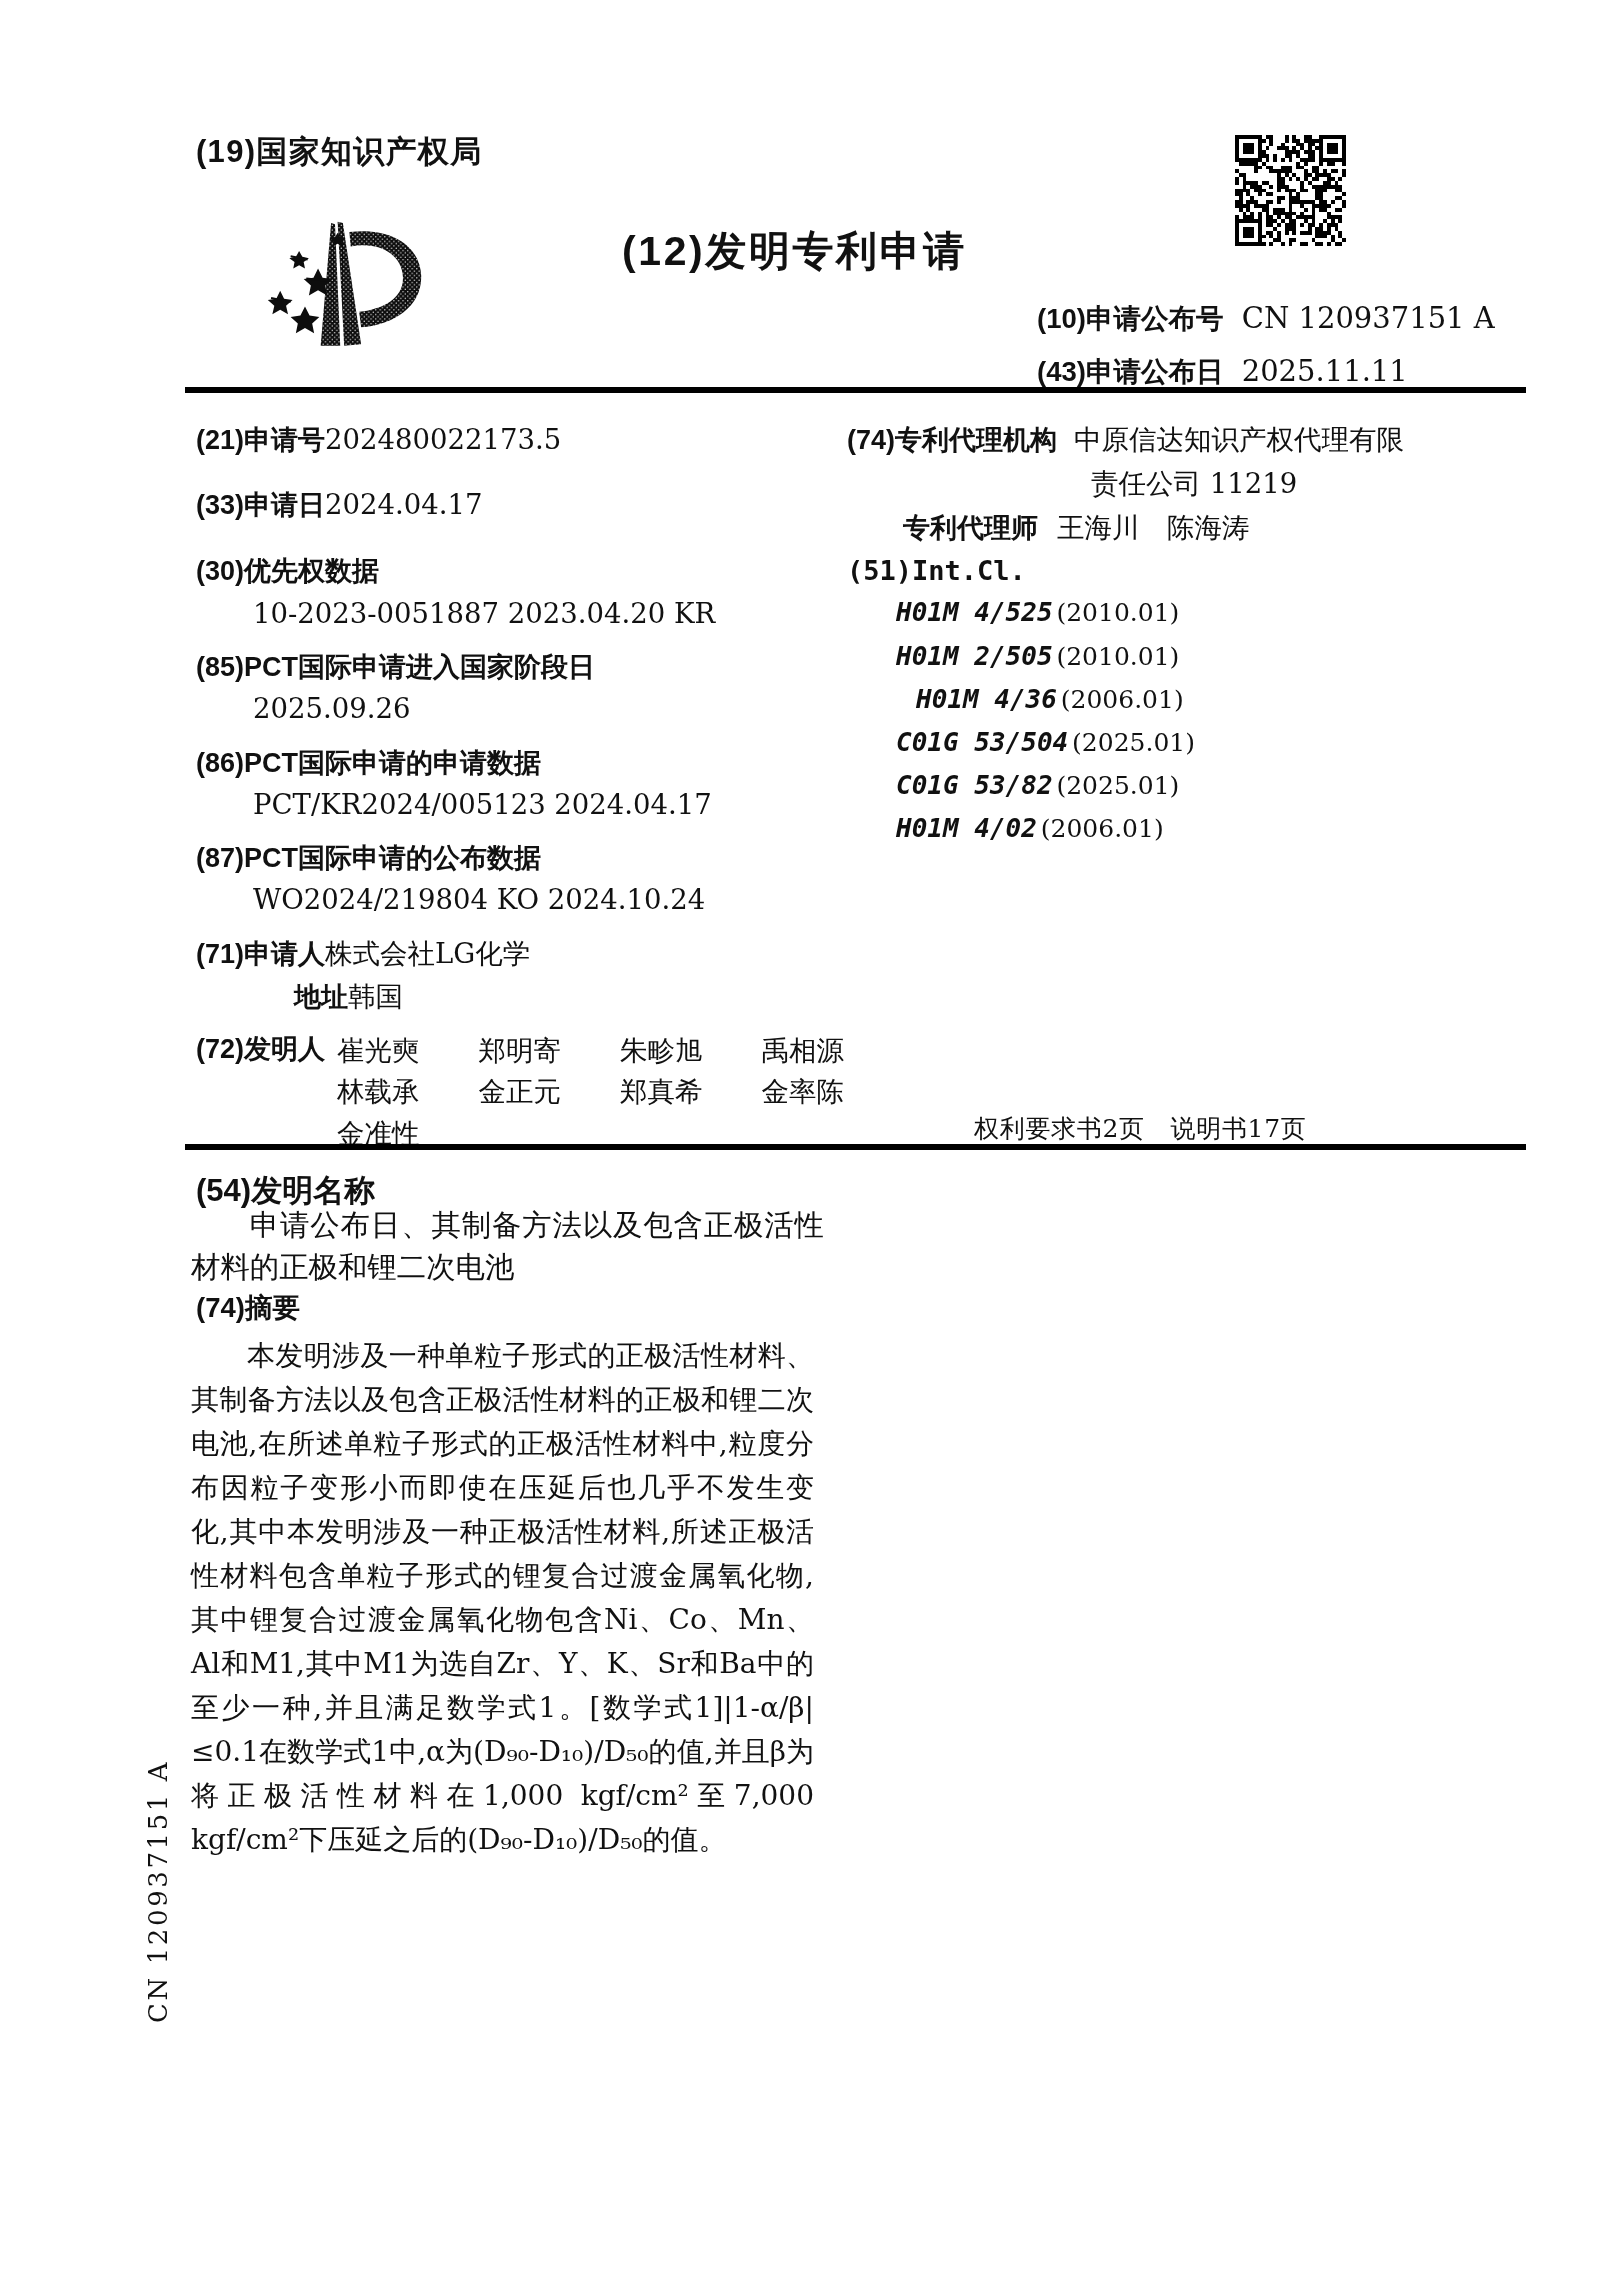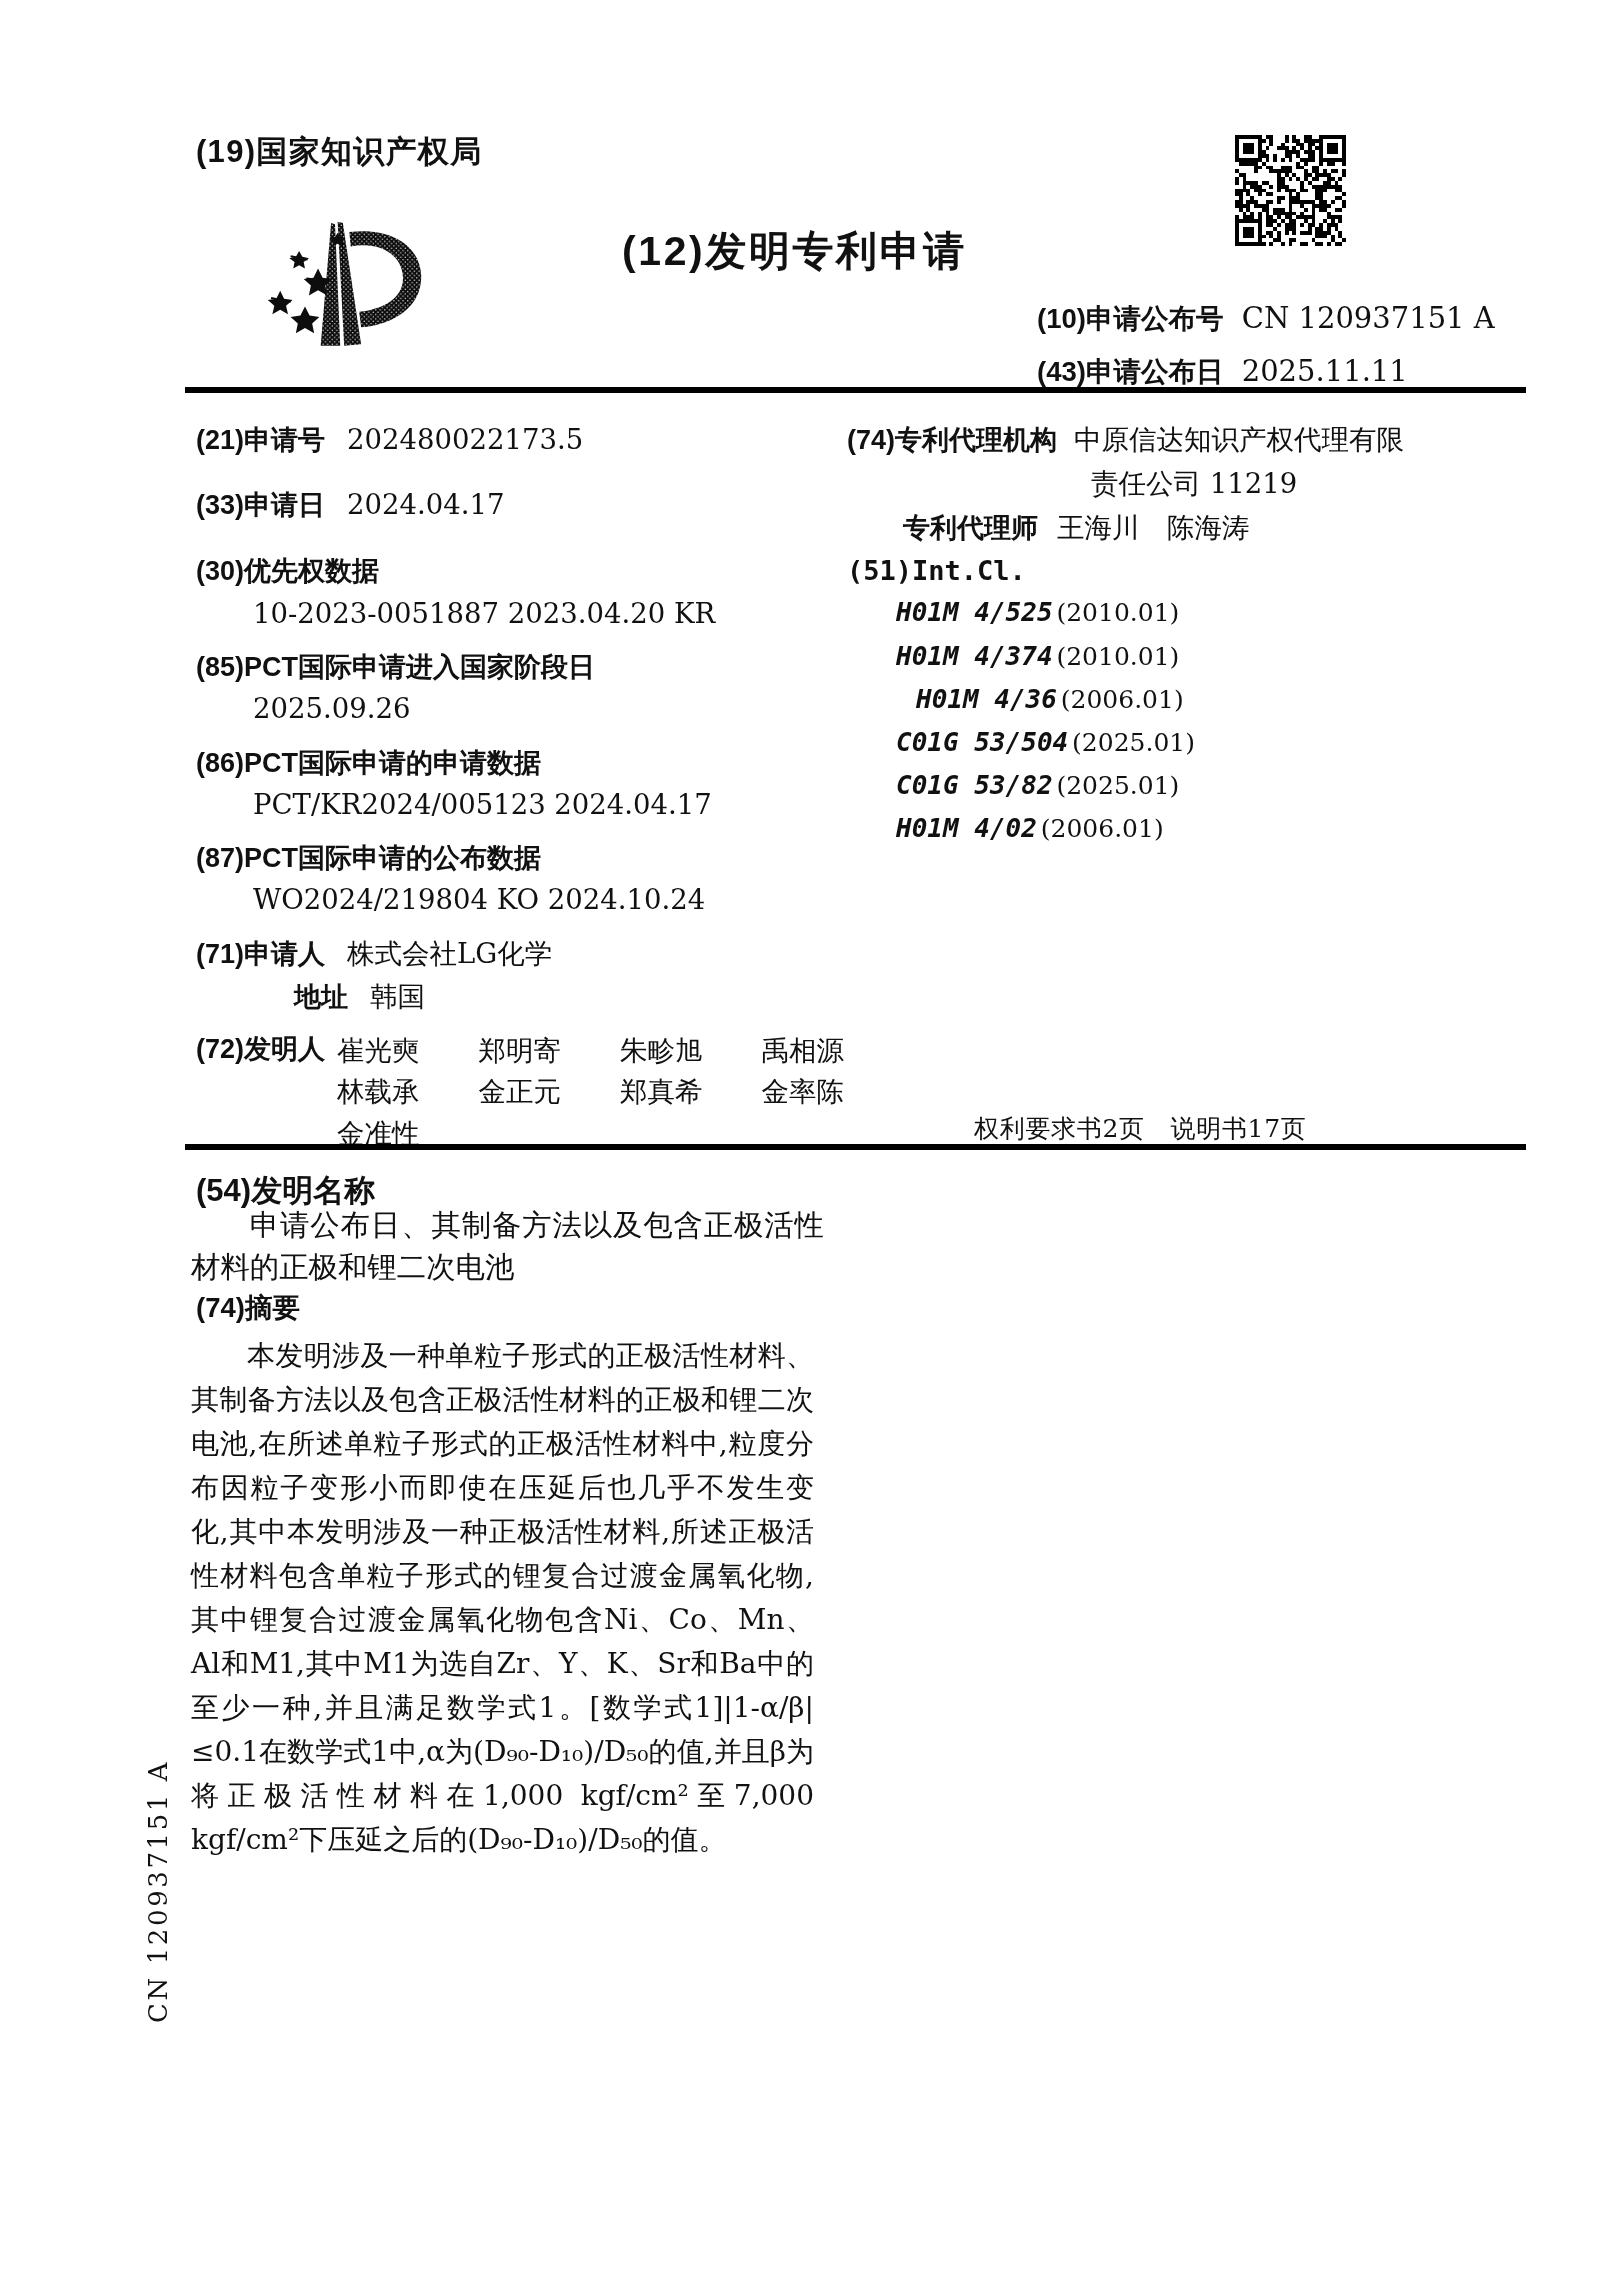--- a/index.html
+++ b/index.html
@@ -21,21 +21,21 @@
   .pubrow .val{font-size:29px;}
   .pub-no{left:1037px;top:301px;}
   .pub-date{left:1037px;top:354px;}
   .pubrow .val{margin-left:18.3px;}
 
   .rule{left:185px;width:1341px;height:5.9px;background:#000;}
   .rule-top{top:387px;}
   .rule-mid{top:1144px;}
 
   .fline{font-size:27px;white-space:nowrap;}
-  .fline .val{margin-left:22px;font-size:27.5px;}
+  .fline .val{font-size:27.5px;}
   .cont{font-size:27.5px;white-space:nowrap;}
 
   .leftcol{left:196px;}
   .dataline{left:253px;}
 
   .inv-row{display:flex;gap:59px;font-size:27.5px;}
 
   .rightcol-label{left:847px;}
   .ipc-code{font-size:26px;font-style:italic;font-weight:700;}
   .ipc-year{font-size:25px;margin-left:3.9px;font-style:normal;font-weight:400;}
@@ -513,21 +513,21 @@
 <div class="abs fline" style="left:903px;top:510px">
   <span class="lbl">专利代理师</span><span class="val" style="margin-left:19px">王海川　陈海涛</span>
 </div>
 
 <div class="abs mono rightcol-label" style="top:555px;font-size:27px;font-weight:700">(51)Int.Cl.</div>
 
 <div class="abs mono" style="left:896px;top:597px">
   <span class="ipc-code">H01M 4/525</span><span class="ipc-year val">(2010.01)</span>
 </div>
 <div class="abs mono" style="left:896px;top:641px">
-  <span class="ipc-code">H01M 4/374</span><span class="ipc-year val">(2010.01)</span>
+  <span class="ipc-code">H01M 2/505</span><span class="ipc-year val">(2010.01)</span>
 </div>
 <div class="abs mono" style="left:916px;top:684px">
   <span class="ipc-code">H01M 4/36</span><span class="ipc-year val">(2006.01)</span>
 </div>
 <div class="abs mono" style="left:896px;top:727px">
   <span class="ipc-code">C01G 53/504</span><span class="ipc-year val">(2025.01)</span>
 </div>
 <div class="abs mono" style="left:896px;top:770px">
   <span class="ipc-code">C01G 53/82</span><span class="ipc-year val">(2025.01)</span>
 </div>

